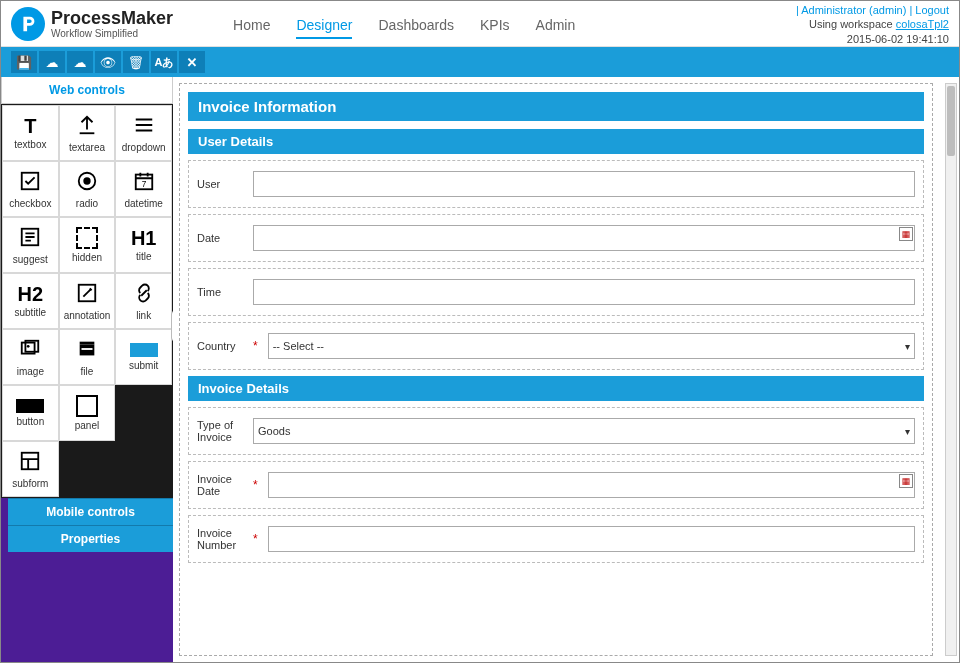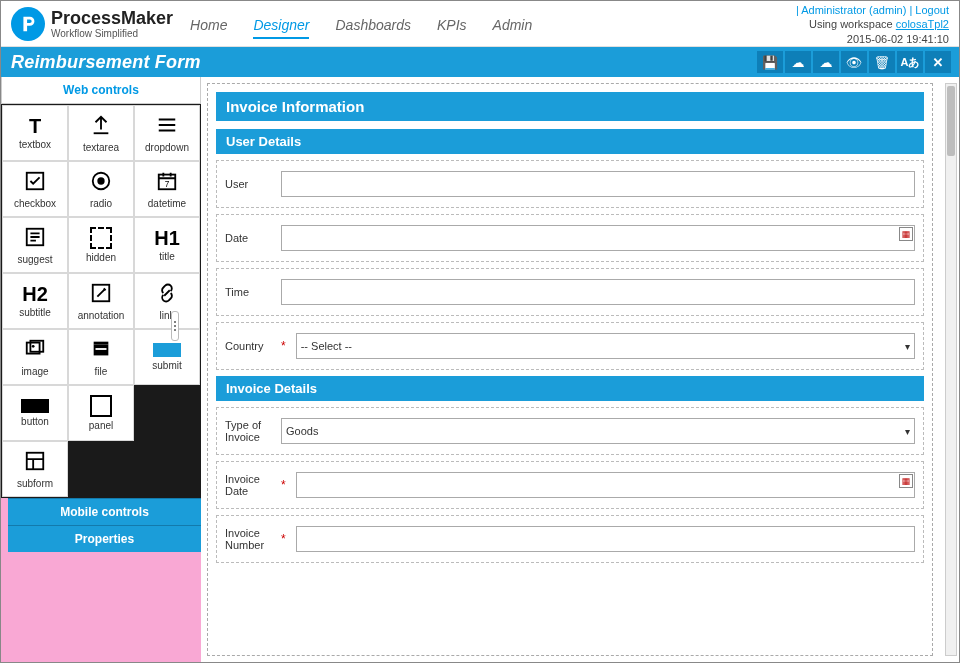--- a/index.html
+++ b/index.html
@@ -6,41 +6,41 @@
 body { font-family: "Helvetica Neue", Arial, sans-serif; font-size: 12px; color: #333; background: #fff; width: 960px; height: 663px; overflow: hidden; border: 1px solid #888; position: relative; }
 
 
 .top-header { display: flex; align-items: flex-start; padding: 6px 10px 4px 10px; height: 46px; border-bottom: 1px solid #e0e0e0; }
 .logo-block { display: flex; align-items: center; gap: 6px; }
 .logo-circle { width: 34px; height: 34px; border-radius: 50%; background: #0099e5; display: flex; align-items: center; justify-content: center; color: #fff; font-size: 22px; font-weight: 700; }
 .logo-text { display: flex; flex-direction: column; line-height: 1; }
 .brand { font-size: 18px; font-weight: 700; color: #222; }
 .tagline { font-size: 10px; color: #555; margin-top: 2px; }
 
-.main-nav { display: flex; gap: 26px; margin-left: 17px; margin-top: 10px; font-size: 14px; color: #666; font-style: italic; }
+.main-nav { display: flex; gap: 26px; margin-left: 60px; margin-top: 10px; font-size: 14px; color: #666; }
 .main-nav a { text-decoration: none; color: #666; padding-bottom: 4px; }
 .main-nav a.active { color: #0099e5; border-bottom: 2px solid #0099e5; }
 
 .user-meta { position: absolute; top: 2px; right: 10px; text-align: right; font-size: 11px; line-height: 1.3; }
 .user-meta a { color: #0099e5; text-decoration: none; }
 .user-meta .sep { color: #0099e5; }
 .user-meta .ws { color: #444; }
 .user-meta .ts { color: #444; }
 
 
 .title-bar { background: #1b9dd9; color: #fff; height: 30px; display: flex; align-items: center; justify-content: space-between; padding: 0 8px 0 10px; }
 .title-bar h1 { font-size: 18px; font-weight: 600; font-style: italic; letter-spacing: .2px; }
 .title-actions { display: flex; gap: 2px; }
 .title-actions .btn { width: 26px; height: 22px; background: #0e7fb8; display: flex; align-items: center; justify-content: center; color: #fff; cursor: pointer; font-size: 13px; }
 
 
 .workarea { display: flex; height: calc(663px - 46px - 30px - 2px); }
 
 
-.palette { width: 200px; background: #f9a8d4; display: flex; flex-direction: column; }
+.palette { width: 172px; background: #4c1d95; display: flex; flex-direction: column; }
 .palette-header { background: #fff; color: #0099e5; text-align: center; font-size: 12px; font-weight: 600; padding: 6px 0; border: 1px solid #ccc; border-top: none; }
 .tools-grid { display: grid; grid-template-columns: repeat(3, 1fr); gap: 0; background: #1a1a1a; padding: 1px; }
 .tool { background: #fff; height: 56px; display: flex; flex-direction: column; align-items: center; justify-content: center; border: 1px solid #d8d8d8; cursor: grab; gap: 3px; }
 .tool .ic { font-size: 20px; line-height: 1; color: #000; }
 .tool .lbl { font-size: 10px; color: #333; }
 .tool.submit .ic { width: 28px; height: 14px; background: #1b9dd9; }
 .tool.button .ic { width: 28px; height: 14px; background: #000; }
 .tool.panel .ic { width: 22px; height: 22px; border: 2px solid #000; }
 .tool.hidden .ic { width: 22px; height: 22px; border: 2px dashed #000; }
 .panel-section { background: #1b9dd9; color: #fff; text-align: center; padding: 6px 12px; font-size: 12px; font-weight: 600; border-top: 1px solid #137aac; margin-left: 7px; }
@@ -99,21 +99,20 @@
       <a href="#">Logout</a>
     </div>
     <div class="ws">
       <span>Using workspace </span><a href="#" style="text-decoration:underline">colosaTpl2</a>
     </div>
     <div class="ts">2015-06-02 19:41:10</div>
   </div>
 </div>
 
 <div class="title-bar">
-  <h1>Reimbursement Form</h1>
   <div class="title-actions">
     <div class="btn">💾</div>
     <div class="btn">☁︎</div>
     <div class="btn">☁︎</div>
     <div class="btn">👁</div>
     <div class="btn">🗑</div>
     <div class="btn" style="font-size:11px;font-weight:700">Aあ</div>
     <div class="btn" style="font-weight:700">✕</div>
   </div>
 </div>

